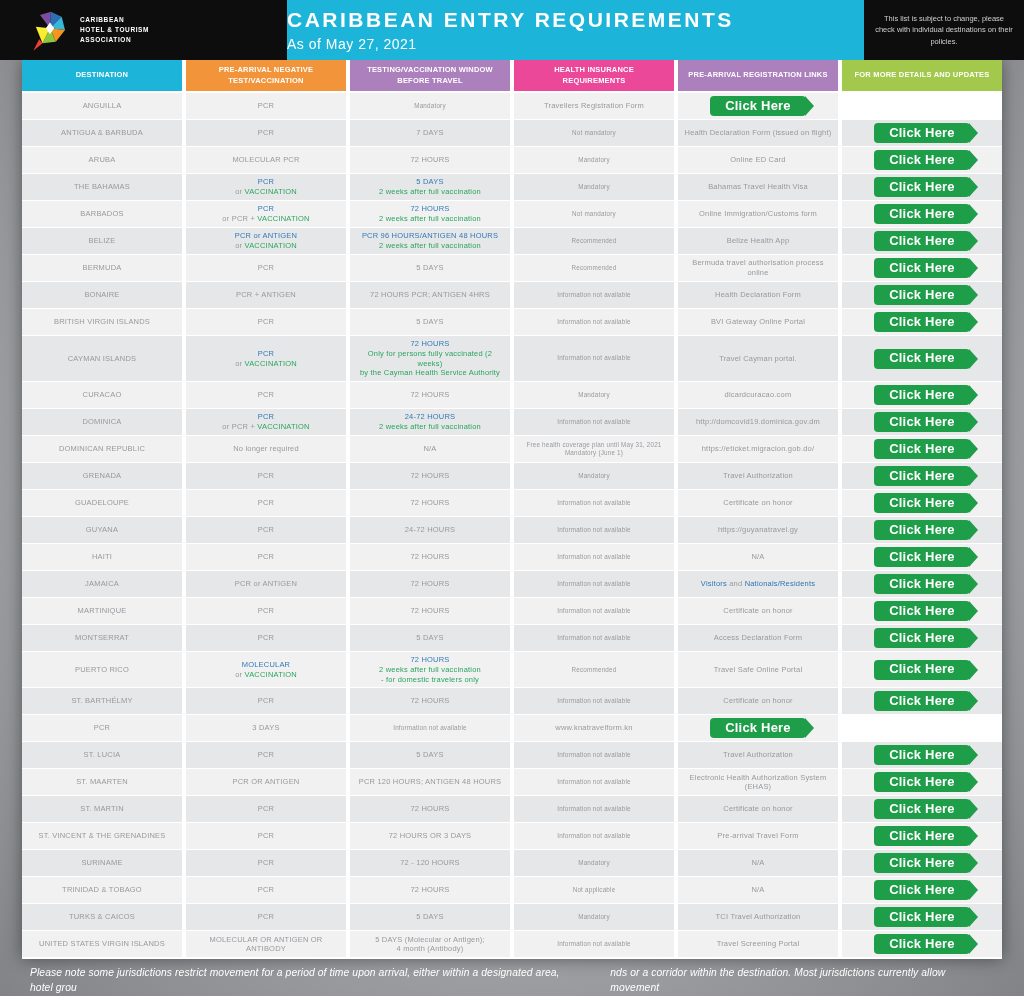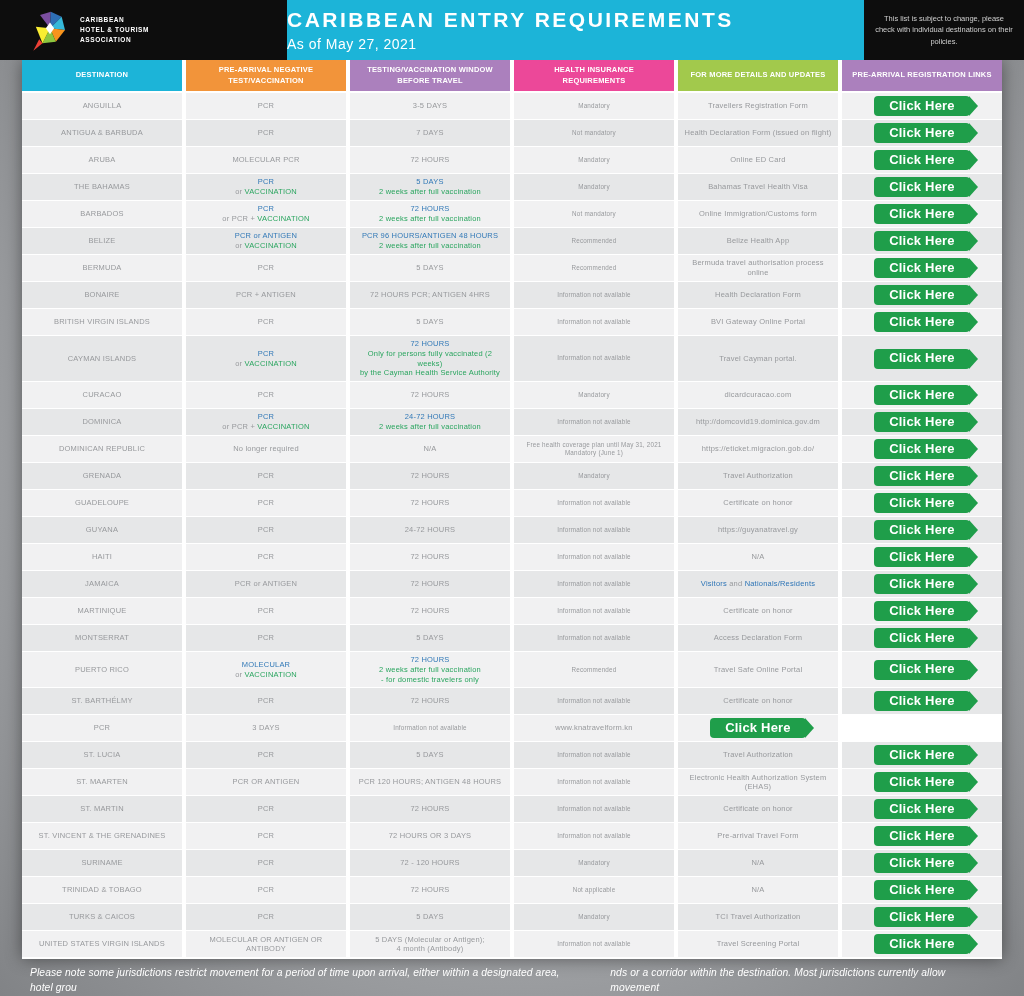--- a/index.html
+++ b/index.html
@@ -99,33 +99,30 @@
   </div>
   <div class="note-block">This list is subject to change, please check with individual destinations on their policies.</div>
 </header>
 
 <main class="card">
   <div id="col-heads" class="grid">
       <div class="col-head" style="background: rgb(28, 180, 216);">DESTINATION</div>
       <div class="col-head" style="background: rgb(242, 148, 58);">PRE-ARRIVAL NEGATIVE TEST/VACCINATION</div>
       <div class="col-head" style="background: rgb(171, 128, 189);">TESTING/VACCINATION WINDOW BEFORE TRAVEL</div>
       <div class="col-head" style="background: #ec4899;">HEALTH INSURANCE REQUIREMENTS</div>
+      <div class="col-head" style="background: rgb(171, 128, 189);">PRE-ARRIVAL REGISTRATION LINKS</div>
       <div class="col-head" style="background: rgb(162, 201, 76);">FOR MORE DETAILS AND UPDATES</div>
-      <div class="col-head" style="background: rgb(171, 128, 189);">PRE-ARRIVAL REGISTRATION LINKS</div>
     </div>
   <div id="rows">
       <div class="row grid">
         <div class="cell cell-destination">
           <div><span class="t-g">ANGUILLA</span></div>
         </div>
         <div class="cell cell-test">
           <div><span class="t-g">PCR</span></div>
-        </div>
-        <div class="cell cell-window">
-          <div><span class="t-g">3-5 DAYS</span></div>
         </div>
         <div class="cell cell-insurance">
           <div><span class="t-g">Mandatory</span></div>
         </div>
         <div class="cell cell-link">
           <div><span class="t-g">Travellers Registration Form</span></div>
         </div>
         <div class="cell cell-action">
           <div class="btn">Click Here</div>
         </div>

